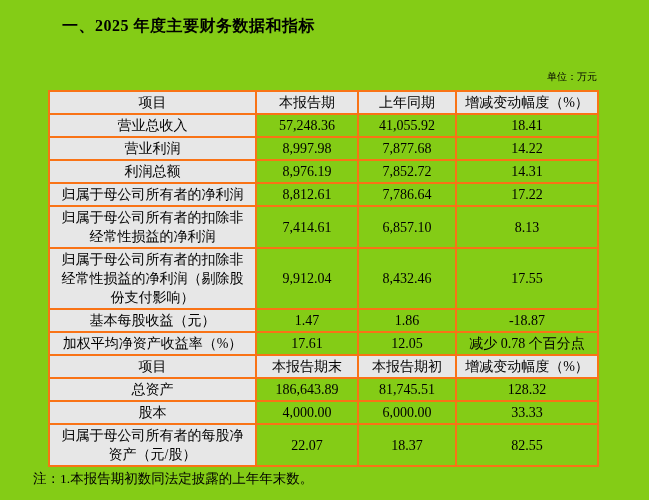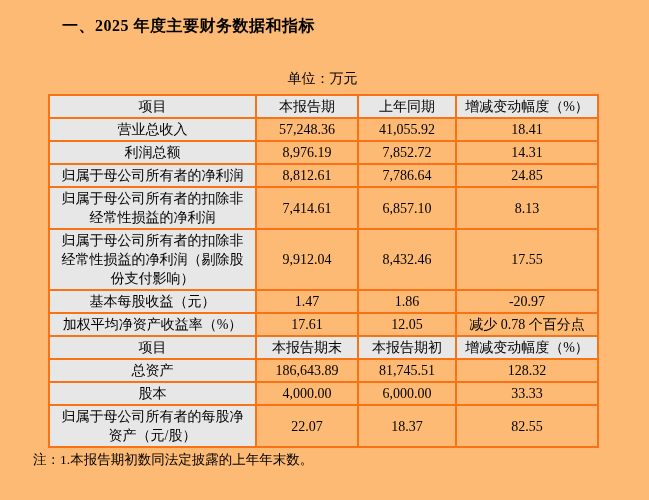--- a/index.html
+++ b/index.html
@@ -1,35 +1,35 @@
 <!DOCTYPE html>
 <html><head>
 <meta charset="utf-8">
 <style>
   html, body { margin: 0; padding: 0; }
   .page {
     position: relative;
     width: 649px;
     height: 500px;
-    background: #fdba74;
+    background: #84cc16;
     font-family: "Liberation Serif", "DejaVu Serif", serif;
     color: #000000;
     overflow: hidden;
   }
   .doc-title {
     margin: 16px 0 0 62px;
     font-size: 16px;
     font-weight: bold;
     letter-spacing: 0.5px;
   }
   .unit-line {
     width: 549px;
     margin: 33px 4px 6px 48px;
-    text-align: center;
-    font-size: 14px;
+    text-align: right;
+    font-size: 10px;
   }
   table.fin {
     border-collapse: collapse;
     margin-left: 48px;
     width: 549px;
     table-layout: fixed;
   }
   table.fin td {
     border: 2px solid #f97316;
     text-align: center;
@@ -73,48 +73,54 @@
         <td class="shade">上年同期</td>
         <td class="shade">增减变动幅度（%）</td>
       </tr>
       <tr>
         <td class="shade">营业总收入</td>
         <td>57,248.36</td>
         <td>41,055.92</td>
         <td>18.41</td>
       </tr>
       <tr>
+        <td class="shade">营业利润</td>
+        <td>8,997.98</td>
+        <td>7,877.68</td>
+        <td>14.22</td>
+      </tr>
+      <tr>
         <td class="shade">利润总额</td>
         <td>8,976.19</td>
         <td>7,852.72</td>
         <td>14.31</td>
       </tr>
       <tr>
         <td class="shade">归属于母公司所有者的净利润</td>
         <td>8,812.61</td>
         <td>7,786.64</td>
-        <td>24.85</td>
+        <td>17.22</td>
       </tr>
       <tr>
         <td class="shade">归属于母公司所有者的扣除非经常性损益的净利润</td>
         <td>7,414.61</td>
         <td>6,857.10</td>
         <td>8.13</td>
       </tr>
       <tr>
         <td class="shade">归属于母公司所有者的扣除非经常性损益的净利润（剔除股份支付影响）</td>
         <td>9,912.04</td>
         <td>8,432.46</td>
         <td>17.55</td>
       </tr>
       <tr>
         <td class="shade">基本每股收益（元）</td>
         <td>1.47</td>
         <td>1.86</td>
-        <td>-20.97</td>
+        <td>-18.87</td>
       </tr>
       <tr>
         <td class="shade">加权平均净资产收益率（%）</td>
         <td>17.61</td>
         <td>12.05</td>
         <td>减少 0.78 个百分点</td>
       </tr>
       <tr>
         <td class="shade">项目</td>
         <td class="shade">本报告期末</td>

